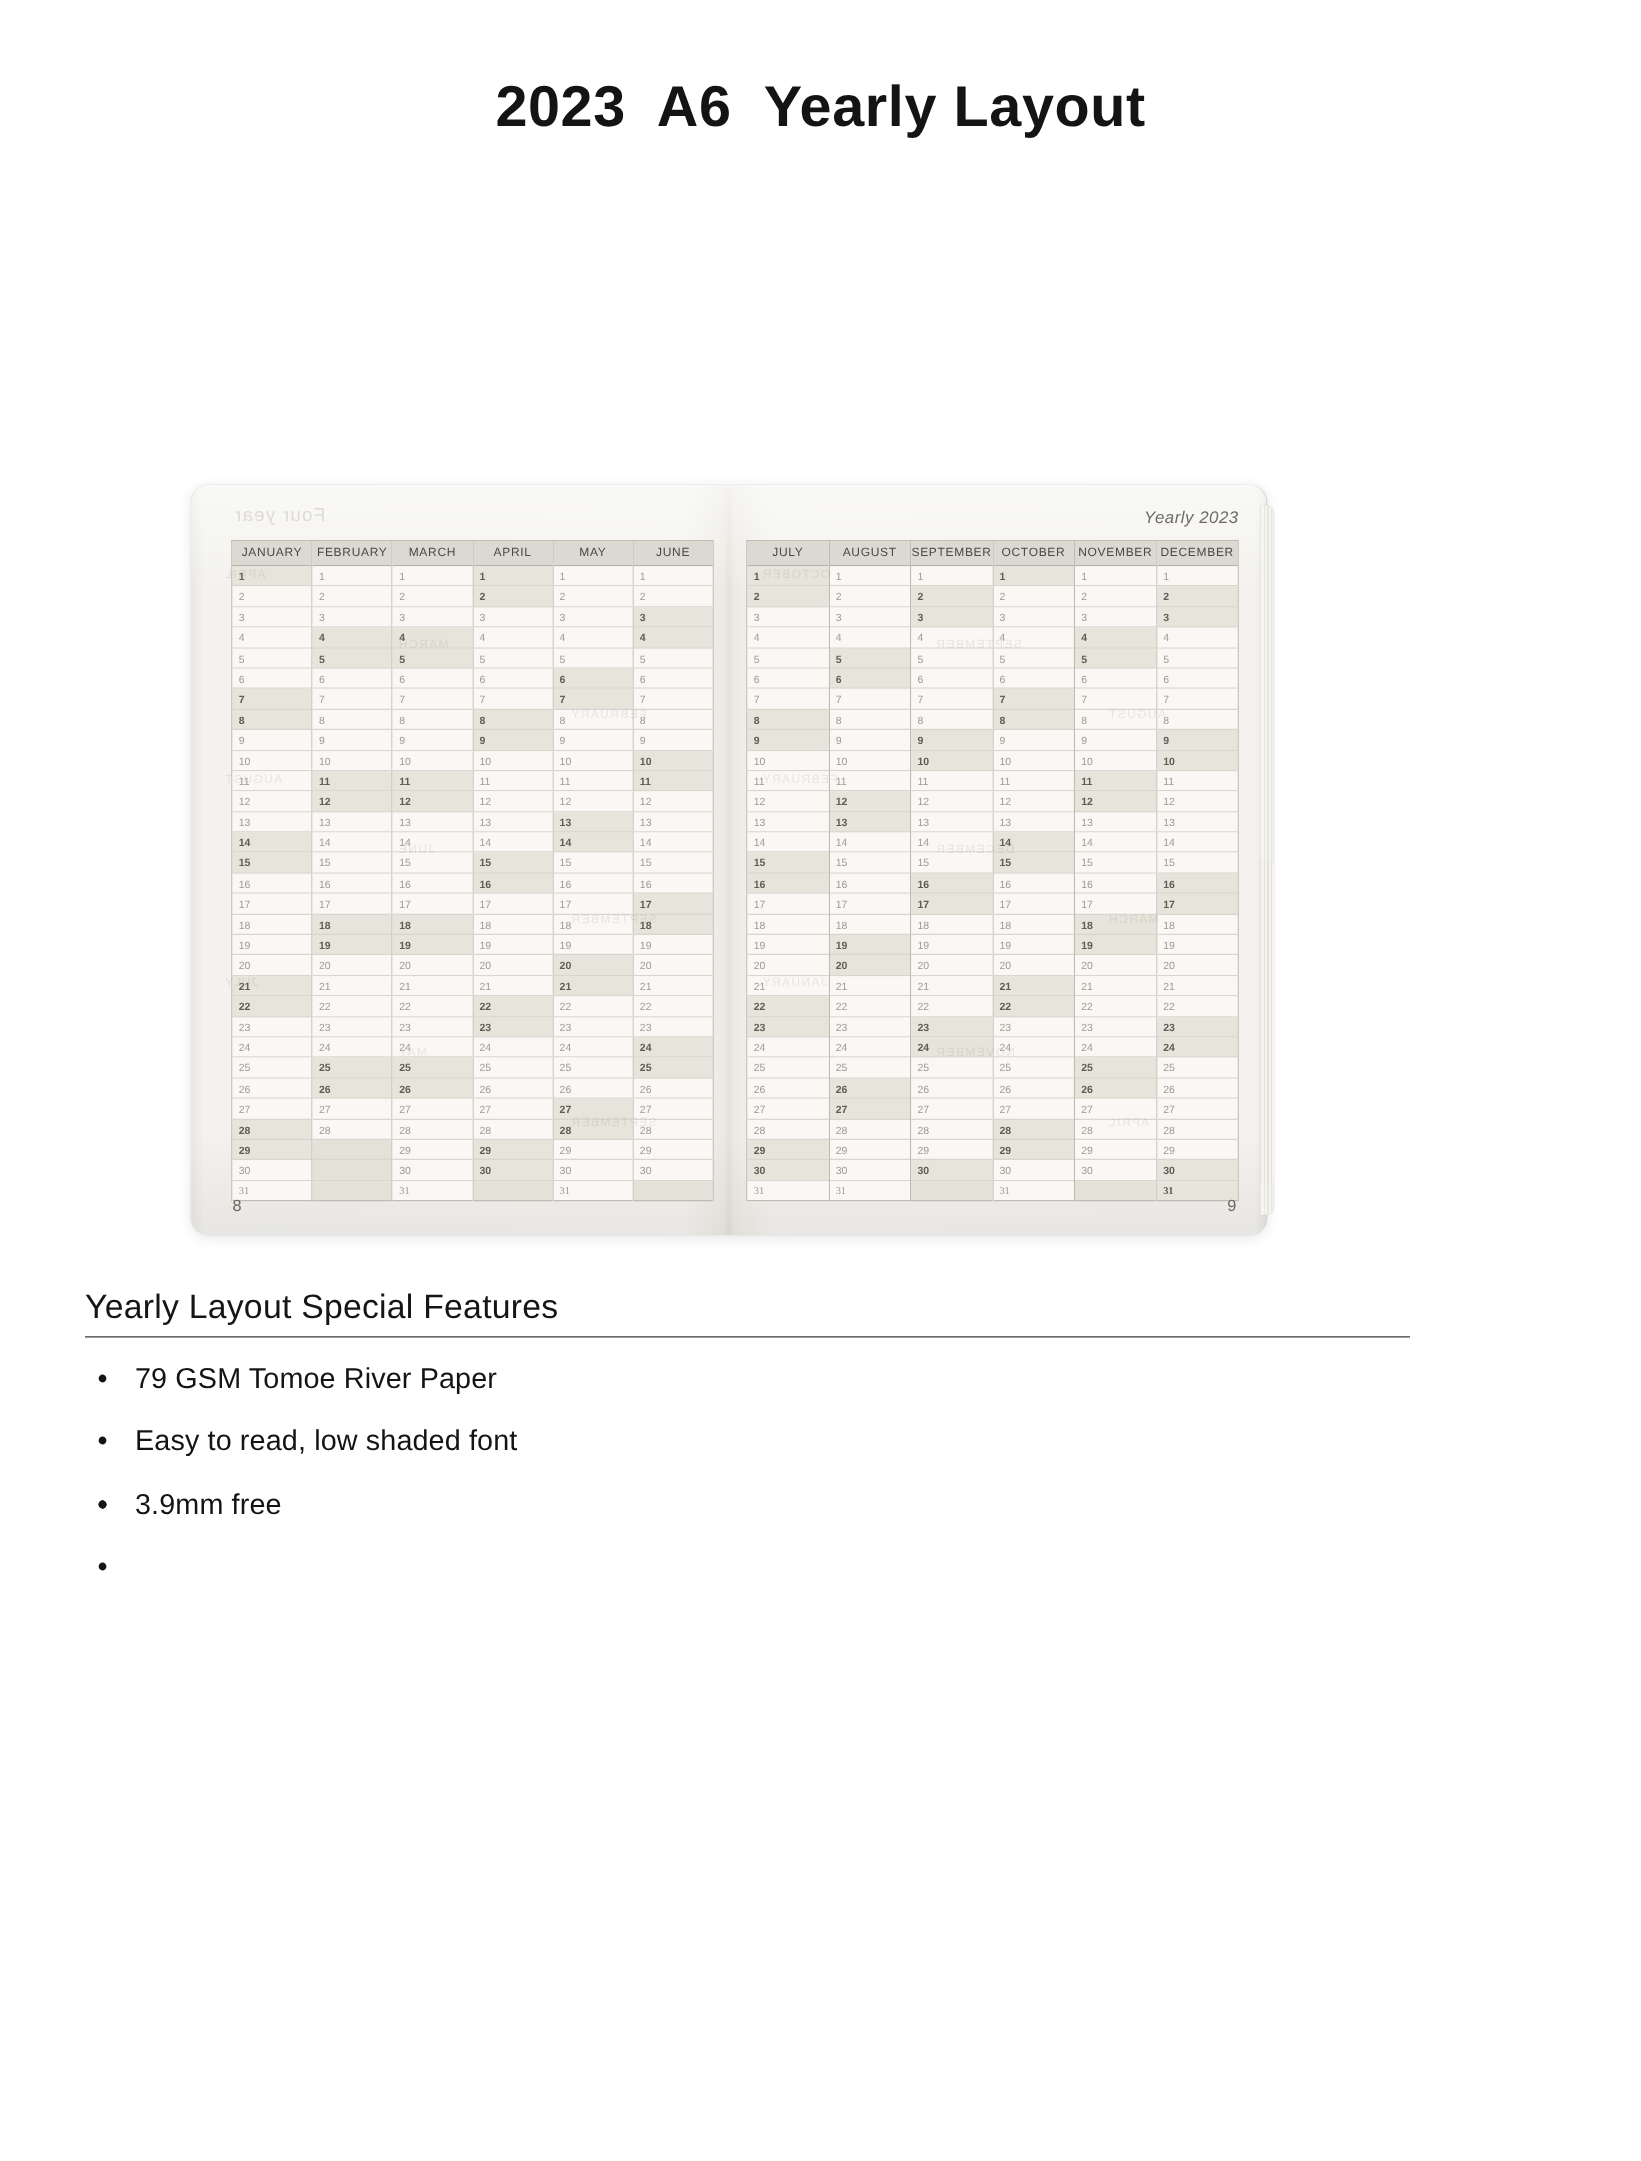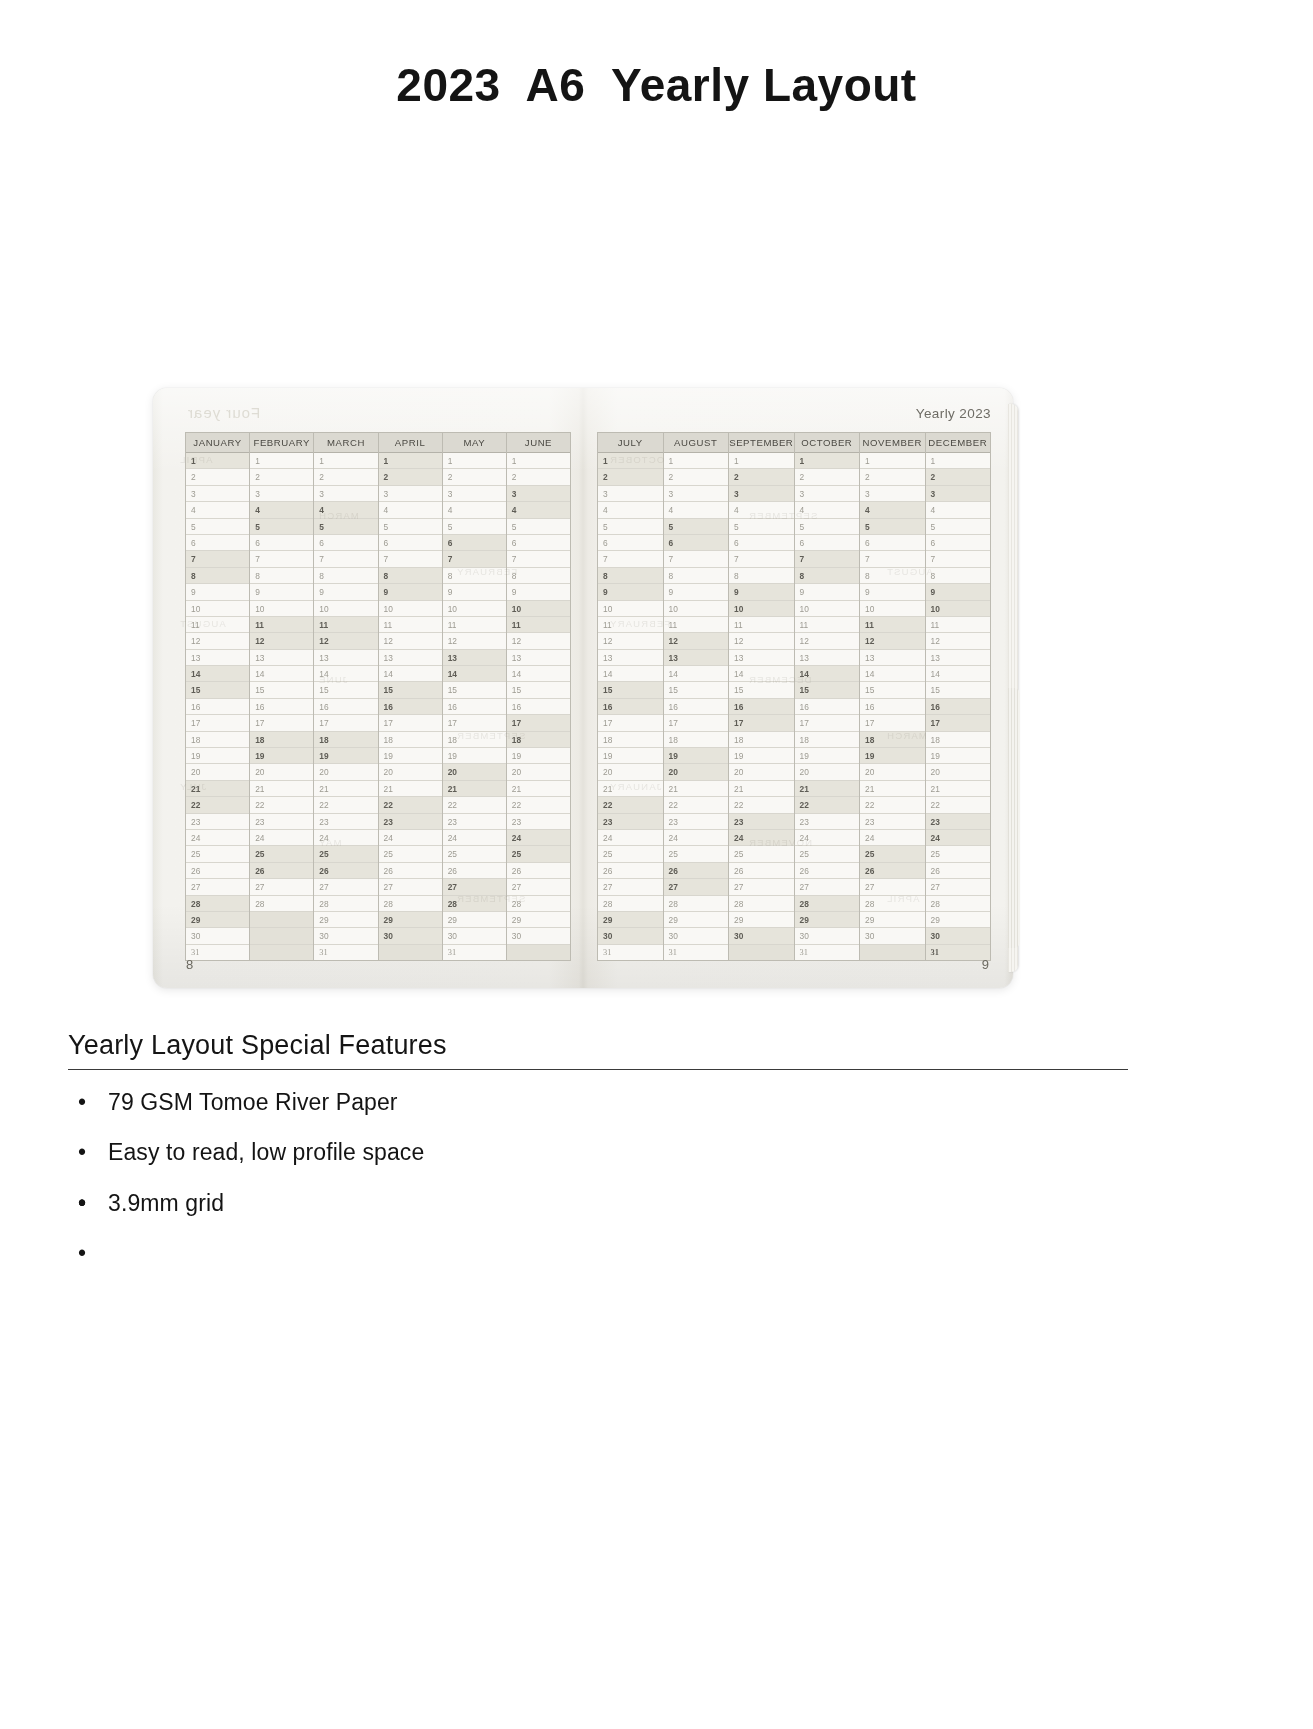--- a/index.html
+++ b/index.html
@@ -71,21 +71,21 @@
     background:repeating-linear-gradient(to right,#e2e0d9 0 1px,#f4f3ef 1px 3px);
   }
 
   
   .leaf{position:absolute;top:0;bottom:0;}
   .leaf.left{left:0;width:50%;}
   .leaf.right{left:50%;width:50%;}
 
   .leaf-head{
     position:absolute;top:18px;height:22px;
-    font-size:13.5px;color:#6e6c65;letter-spacing:.4px;
+    font-size:13.5px;color:#6e6c65;letter-spacing:.4px;font-style:italic;
   }
   .leaf.right .leaf-head{right:22px;text-align:right;}
 
   
   .ghost{
     position:absolute;top:16px;left:34px;
     font-size:15px;color:#dedcd4;letter-spacing:1px;
     transform:scaleX(-1);
     user-select:none;pointer-events:none;
   }
@@ -654,19 +654,19 @@
     </div>
 
   </div>
 </div>
 
 <div class="features">
   <h2>Yearly Layout Special Features</h2>
   <div class="rule"></div>
   <ul id="feature-list">
       <li><span class="bullet">•</span><span>79 GSM Tomoe River Paper</span></li>
-      <li><span class="bullet">•</span><span>Easy to read, low profile space</span></li>
+      <li><span class="bullet">•</span><span>Easy to read, low shaded font</span></li>
       <li><span class="bullet">•</span></li>
       <li><span class="bullet">•</span></li>
-      <li><span class="bullet">•</span><span>3.9mm grid</span></li>
+      <li><span class="bullet">•</span><span>3.9mm free</span></li>
       <li><span class="bullet">•</span></li>
     </ul>
 </div>
 
 </body></html>

